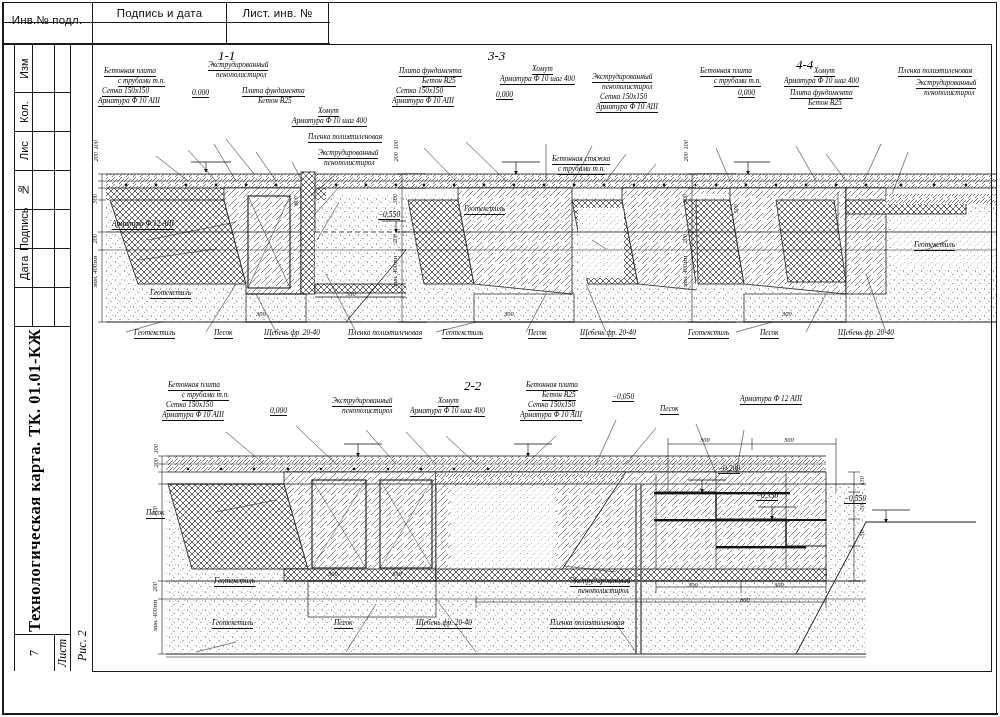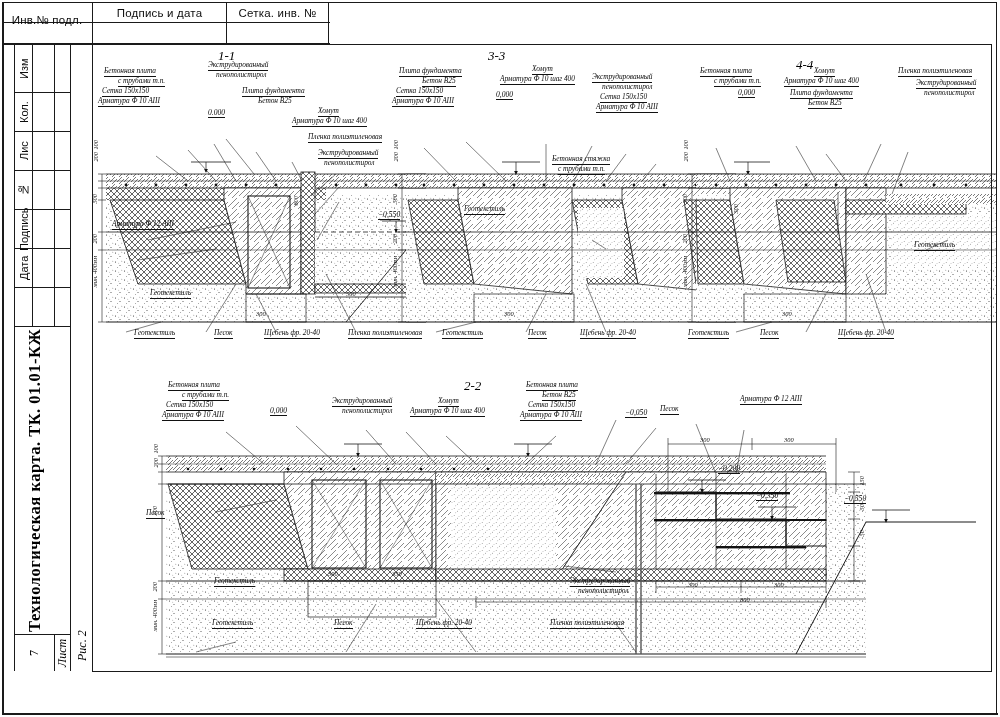--- a/index.html
+++ b/index.html
@@ -407,21 +407,21 @@
     <div class="sect" style="left:122px;top:4px;">1-1</div>
 
     <div class="lbl u" style="left:8px;top:22px;">Бетонная плита</div>
     <div class="lbl u" style="left:22px;top:32px;">с трубами т.п.</div>
     <div class="lbl u" style="left:6px;top:42px;">Сетка 150х150</div>
     <div class="lbl u" style="left:2px;top:52px;">Арматура Ф 10 АIII</div>
     <div class="lbl u" style="left:112px;top:16px;">Экструдированный</div>
     <div class="lbl" style="left:120px;top:26px;">пенополистирол</div>
     <div class="lbl u" style="left:146px;top:42px;">Плита фундамента</div>
     <div class="lbl" style="left:162px;top:52px;">Бетон В25</div>
-    <div class="elev" style="left:112px;top:44px;margin-top:20px;">0.000</div>
+    <div class="elev" style="left:96px;top:44px;">0.000</div>
     <div class="lbl u" style="left:222px;top:62px;">Хомут</div>
     <div class="lbl u" style="left:196px;top:72px;">Арматура Ф 10 шаг 400</div>
     <div class="lbl u" style="left:212px;top:88px;">Пленка полиэтиленовая</div>
     <div class="lbl u" style="left:222px;top:104px;">Экструдированный</div>
     <div class="lbl" style="left:228px;top:114px;">пенополистирол</div>
     <div class="elev" style="left:282px;top:166px;">−0,550</div>
     <div class="lbl u" style="left:16px;top:175px;">Арматура Ф 12 АIII</div>
     <div class="lbl u" style="left:54px;top:244px;">Геотекстиль</div>
     <div class="lbl u" style="left:38px;top:284px;">Геотекстиль</div>
     <div class="lbl u" style="left:118px;top:284px;">Песок</div>
@@ -497,21 +497,21 @@
     <div class="lbl u" style="left:66px;top:366px;">Арматура Ф 10 АIII</div>
     <div class="elev" style="left:174px;top:362px;">0,000</div>
     <div class="lbl u" style="left:236px;top:352px;">Экструдированный</div>
     <div class="lbl" style="left:246px;top:362px;">пенополистирол</div>
     <div class="lbl u" style="left:342px;top:352px;">Хомут</div>
     <div class="lbl u" style="left:314px;top:362px;">Арматура Ф 10 шаг 400</div>
     <div class="lbl u" style="left:430px;top:336px;">Бетонная плита</div>
     <div class="lbl u" style="left:446px;top:346px;">Бетон В25</div>
     <div class="lbl u" style="left:432px;top:356px;">Сетка 150х150</div>
     <div class="lbl u" style="left:424px;top:366px;">Арматура Ф 10 АIII</div>
-    <div class="elev" style="left:516px;top:364px;margin-left:13px;">−0,050</div>
+    <div class="elev" style="left:516px;top:348px;">−0,050</div>
     <div class="lbl u" style="left:564px;top:360px;">Песок</div>
     <div class="lbl u" style="left:644px;top:350px;">Арматура Ф 12 АIII</div>
     <div class="elev" style="left:622px;top:420px;text-align:center;">−0,200</div>
     <div class="elev" style="left:660px;top:447px;">−0,350</div>
     <div class="elev" style="left:748px;top:450px;">−0,550</div>
     <div class="lbl u" style="left:50px;top:464px;">Песок</div>
     <div class="lbl u" style="left:118px;top:532px;">Геотекстиль</div>
     <div class="lbl u" style="left:474px;top:532px;">Экструдированный</div>
     <div class="lbl" style="left:482px;top:542px;">пенополистирол</div>
     <div class="lbl u" style="left:116px;top:574px;">Геотекстиль</div>
@@ -548,21 +548,21 @@
 
   <div class="ln hl" style="left:2px;top:2px;width:328px;height:1px;"></div>
   <div class="ln hl" style="left:2px;top:22px;width:328px;height:1px;"></div>
   <div class="ln hl2" style="left:2px;top:43px;width:328px;height:2px;"></div>
   <div class="ln vl" style="left:92px;top:2px;width:1px;height:41px;"></div>
   <div class="ln vl" style="left:226px;top:2px;width:1px;height:41px;"></div>
   <div class="ln vl" style="left:328px;top:2px;width:1px;height:41px;"></div>
 
   <div class="cell" style="left:2px;top:10px;width:90px;height:19px;">Инв.№ подл.</div>
   <div class="cell" style="left:93px;top:3px;width:133px;height:19px;">Подпись и дата</div>
-  <div class="cell" style="left:227px;top:3px;width:101px;height:19px;">Сетка. инв. №</div>
+  <div class="cell" style="left:227px;top:3px;width:101px;height:19px;">Лист. инв. №</div>
 
   <div class="ln vl" style="left:14px;top:45px;width:1px;height:626px;"></div>
   <div class="ln vl" style="left:32px;top:45px;width:1px;height:281px;"></div>
   <div class="ln vl" style="left:54px;top:45px;width:1px;height:281px;"></div>
   <div class="ln vl" style="left:70px;top:45px;width:1px;height:281px;"></div>
 
   <div class="ln hl" style="left:14px;top:92px;width:57px;height:1px;"></div>
   <div class="ln hl" style="left:14px;top:131px;width:57px;height:1px;"></div>
   <div class="ln hl" style="left:14px;top:170px;width:57px;height:1px;"></div>
   <div class="ln hl" style="left:14px;top:209px;width:57px;height:1px;"></div>

